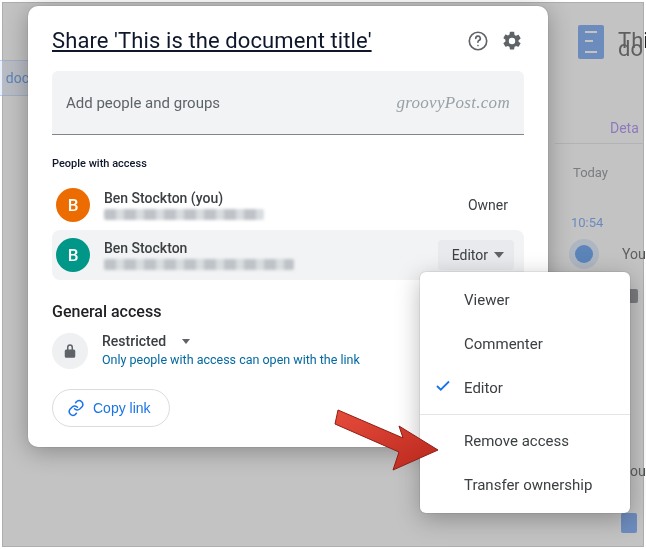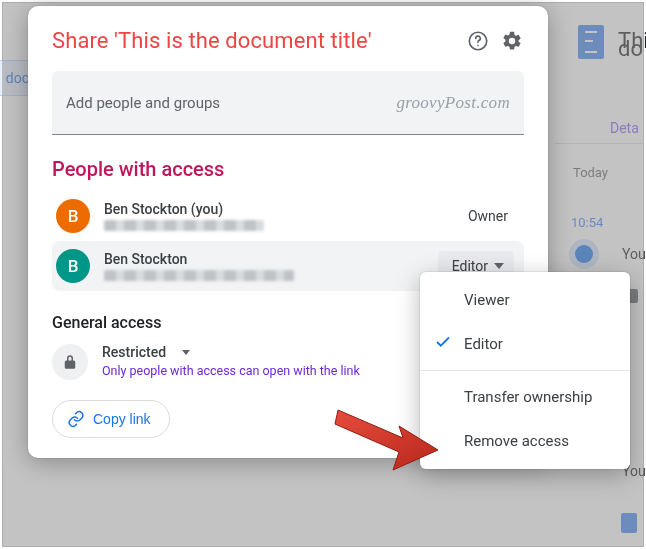--- a/index.html
+++ b/index.html
@@ -66,39 +66,39 @@
   .dialog {
     position: absolute;
     left: 28px; top: 6px;
     width: 520px;
     background: #fff;
     border-radius: 10px;
     box-shadow: 0 4px 24px rgba(0,0,0,0.3), 0 0 0 1px rgba(0,0,0,0.05);
     padding: 22px 24px 20px 24px;
   }
   .dlg-header { display:flex; align-items:center; }
-  .dlg-title { font-size: 22px; color:#ef4444; flex:1; font-weight:400; letter-spacing:0.1px;}
+  .dlg-title { font-size: 22px; color:#0f172a; flex:1; font-weight:400; letter-spacing:0.1px;text-decoration:underline;}
   .hdr-icon { width:24px; height:24px; display:flex; align-items:center; justify-content:center; color:#5f6368; margin-left:10px; cursor:pointer;}
   .hdr-icon svg { width:22px; height:22px; fill:none; stroke:#5f6368; stroke-width:1.8; }
   .gear svg { fill:#5f6368; stroke:none; width:22px; height:22px;}
 
   .input-row {
     margin-top: 18px;
     background: #f1f3f4;
     border-bottom: 1px solid #80868b;
     height: 64px;
     display:flex; align-items:center;
     padding: 0 14px;
     border-radius: 6px 6px 0 0;
     justify-content: space-between;
   }
   .input-ph { color:#5f6368; font-size:15px; }
   .watermark { color:#9aa0a6; font-size:17px; font-style:italic; font-family: Georgia, 'Times New Roman', serif; letter-spacing:0.3px;}
 
-  .section-label { margin-top:22px; font-size:20px; color:#be185d; font-weight:500;}
+  .section-label { margin-top:22px; font-size:11px; color:#0f172a; font-weight:500;}
 
   .person-row {
     display:flex; align-items:center; gap:14px;
     padding: 8px 6px 8px 4px;
     border-radius: 8px;
     position:relative;
   }
   .person-row.active { background:#f1f3f4; }
   .avatar {
     width:34px; height:34px; border-radius:50%; color:#fff;
@@ -133,21 +133,21 @@
   .ga-row { display:flex; gap:14px; margin-top:12px; align-items:flex-start;}
   .lock-badge {
     width:36px;height:36px;border-radius:50%;background:#eef0f2;
     display:flex;align-items:center;justify-content:center;flex-shrink:0;
   }
   .lock-badge svg{width:18px;height:18px;fill:#5f6368;}
   .ga-main{flex:1;}
   .ga-top { display:flex; align-items:center; gap:16px;}
   .ga-label { font-size:14px; color:#3c4043; font-weight:500;}
   .ga-caret {width:0;height:0;border-left:4px solid transparent;border-right:4px solid transparent;border-top:5px solid #5f6368;}
-  .ga-desc { font-size:12.5px; color:#6d28d9; margin-top:3px;}
+  .ga-desc { font-size:12.5px; color:#0369a1; margin-top:3px;}
 
   .footer { margin-top:20px; display:flex; }
   .copy-link {
     border:1px solid #dadce0; border-radius:20px;
     padding: 9px 18px 9px 14px;
     display:flex; align-items:center; gap:8px;
     color:#1a73e8; font-size:14px; font-weight:500; cursor:pointer;
     background:#fff;
   }
   .copy-link svg{width:18px;height:18px;fill:none;stroke:#1a73e8;stroke-width:2;}
@@ -289,31 +289,34 @@
     </div>
 
     <div class="done-ghost"></div>
   </div>
 
   <div class="menu">
     <div class="menu-item">
       <span>Viewer</span>
     </div>
     <div class="menu-item">
+      <span>Commenter</span>
+    </div>
+    <div class="menu-item">
       <span class="check"><svg viewBox="0 0 24 24">
             <polyline points="4 12 9 17 20 6"></polyline>
           </svg></span>
       <span>Editor</span>
     </div>
     <div class="menu-divider"></div>
     <div class="menu-item">
+      <span>Remove access</span>
+    </div>
+    <div class="menu-item">
       <span>Transfer ownership</span>
-    </div>
-    <div class="menu-item">
-      <span>Remove access</span>
     </div>
   </div>
 
   <div class="arrow">
     <svg viewBox="0 0 110 80">
       <defs>
         <linearGradient id="rg" x1="0" y1="0" x2="1" y2="1">
           <stop offset="0" stop-color="#e74c3c"></stop>
             <stop offset="1" stop-color="#b8271c"></stop>
         </linearGradient>

